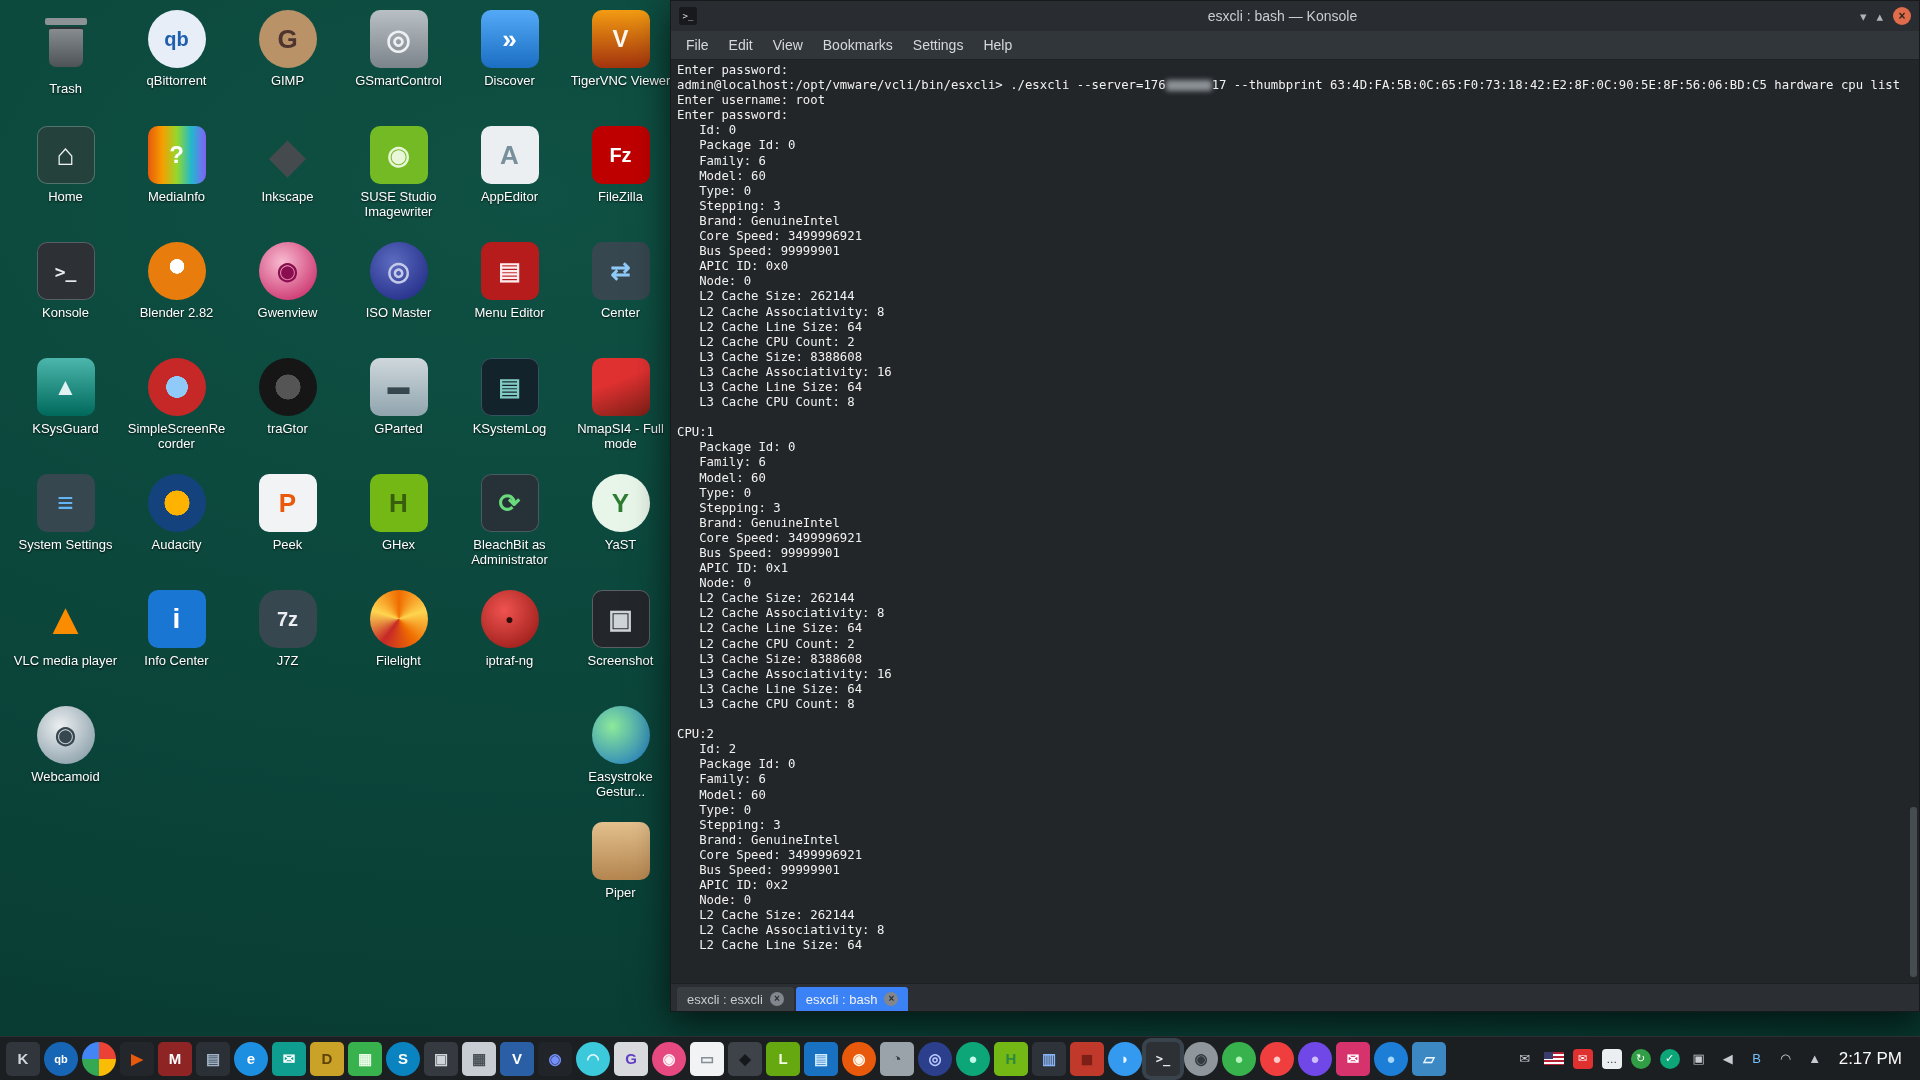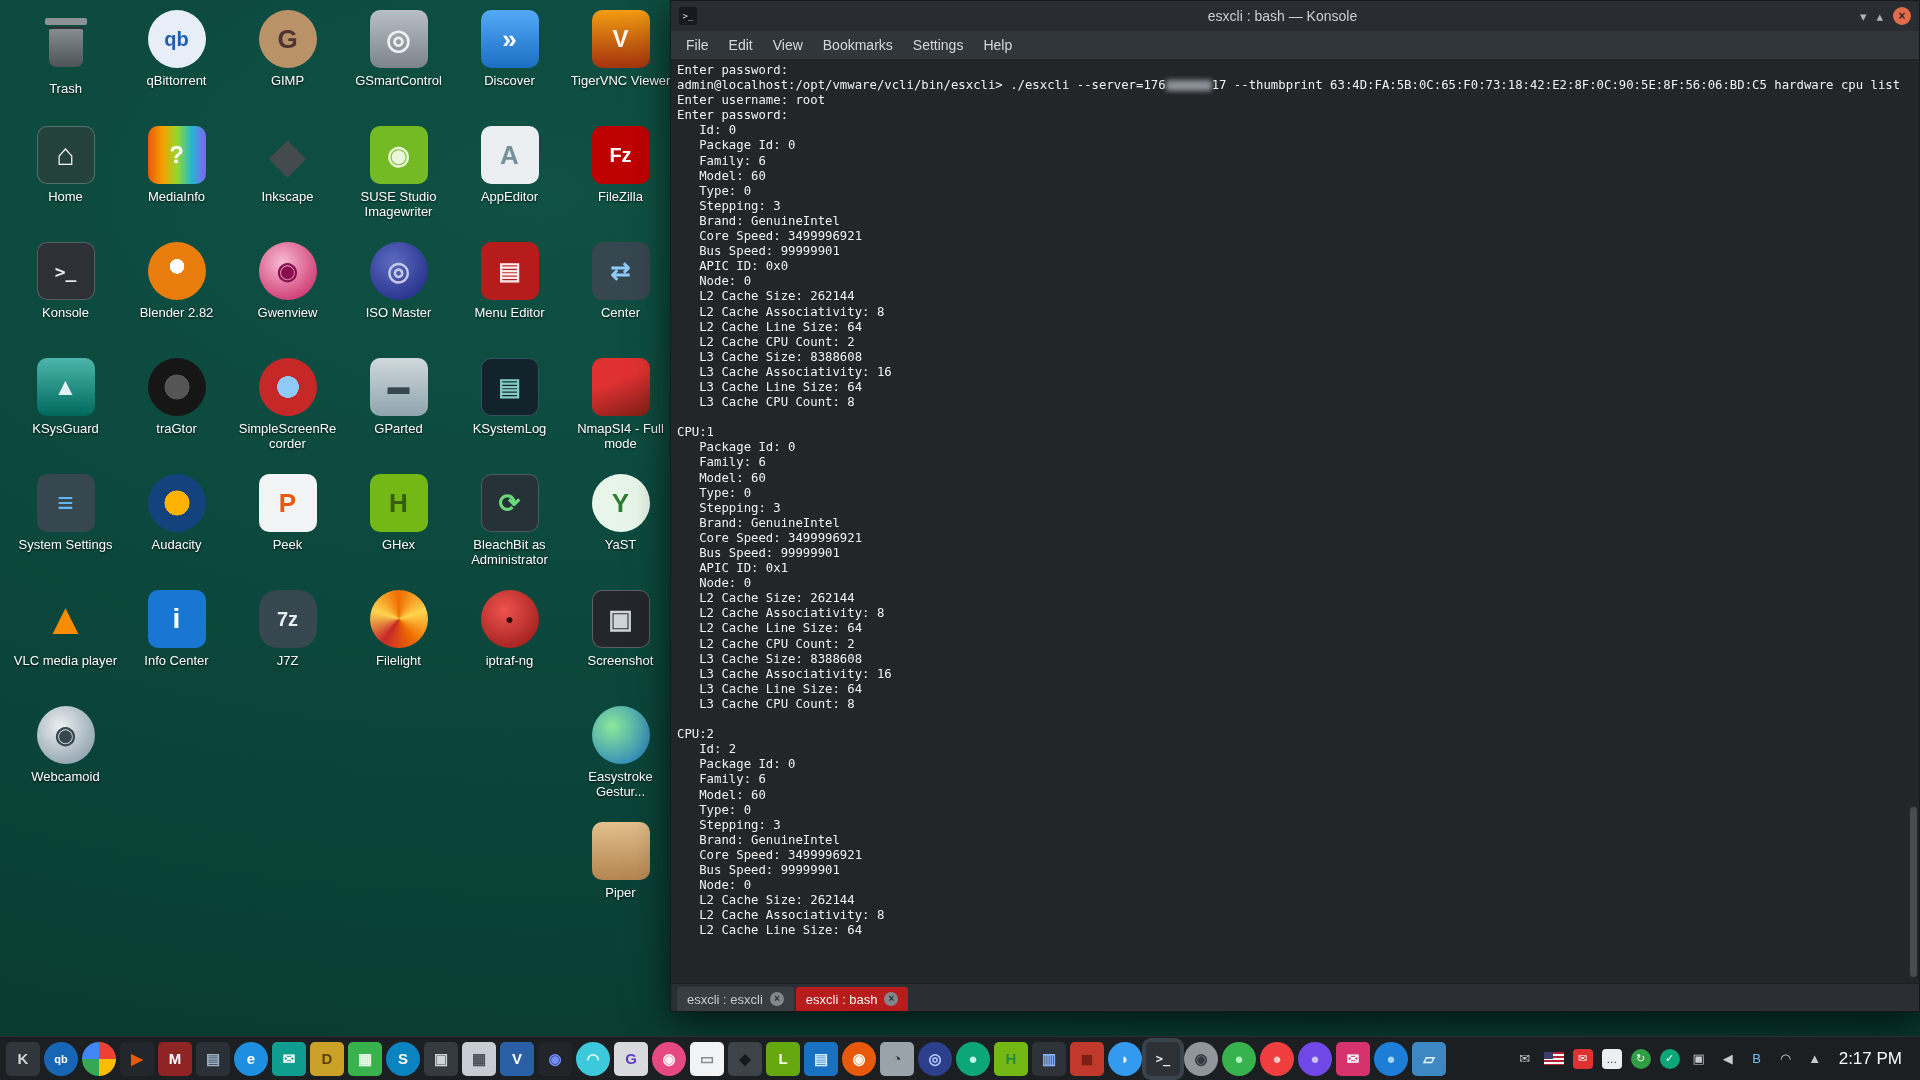--- a/index.html
+++ b/index.html
@@ -42,21 +42,21 @@
     font-size:12.3px;line-height:15.1px;color:#f1f1f1;overflow:hidden;position:relative;}
   .term-line{white-space:pre;min-height:15.1px;}
   .redacted{display:inline-block;width:46px;height:11px;background:#8b9196;filter:blur(2.5px);
     border-radius:2px;vertical-align:middle;}
   .scroll-handle{position:absolute;right:2px;bottom:6px;width:7px;height:170px;background:#474c51;
     border-radius:3px;}
   .tabbar{height:27px;background:#2b2e32;display:flex;align-items:stretch;gap:2px;
     padding:0 6px;border-top:1px solid #1d2023;flex:0 0 auto;}
   .tab{display:flex;align-items:center;gap:7px;padding:0 10px;font-size:13px;color:#c6cbd0;
     background:#383d42;border-radius:3px 3px 0 0;margin-top:3px;}
-  .tab.active{background:#b91c1c;color:#f0f2f4;justify-content:flex-end;}
+  .tab.active{background:#3b82f6;color:#f0f2f4;justify-content:flex-end;}
   .tab-close{width:14px;height:14px;border-radius:50%;background:#81878d;color:#2b2e31;
     font-size:10px;line-height:1;display:flex;align-items:center;justify-content:center;font-weight:700;}
   
   .taskbar{position:absolute;left:0;bottom:0;width:1920px;height:44px;background:#1c1f22;
     border-top:1px solid #2b2f33;display:flex;align-items:center;padding:0 6px;gap:4px;
     box-sizing:border-box;z-index:5;}
   .task-icon{width:34px;height:34px;border-radius:5px;display:flex;align-items:center;
     justify-content:center;font-size:15px;font-weight:700;color:#fff;flex:0 0 auto;}
   .task-icon.round{border-radius:50%;}
   .task-icon.active{box-shadow:0 0 0 4px #39434b;}
@@ -146,26 +146,26 @@
     </div>
     <div class="dicon">
       <div class="tile" style="background: rgb(55, 71, 79); color: rgb(144, 202, 249); font-size: 24px;">⇄</div>
       <div class="lbl">Center</div>
     </div>
     <div class="dicon">
       <div class="tile" style="background: linear-gradient(rgb(77, 182, 172), rgb(0, 105, 92)); color: rgb(224, 242, 241); font-size: 24px;">▲</div>
       <div class="lbl">KSysGuard</div>
     </div>
     <div class="dicon">
+      <div class="tile circle" style="background: radial-gradient(circle, rgb(144, 202, 249) 0px, rgb(144, 202, 249) 26%, rgb(198, 40, 40) 27%, rgb(198, 40, 40) 100%);"></div>
+      <div class="lbl">SimpleScreenRecorder</div>
+    </div>
+    <div class="dicon">
       <div class="tile circle" style="background: radial-gradient(circle, rgb(85, 85, 85) 0px, rgb(85, 85, 85) 30%, rgb(22, 22, 22) 31%, rgb(22, 22, 22) 100%);"></div>
       <div class="lbl">traGtor</div>
-    </div>
-    <div class="dicon">
-      <div class="tile circle" style="background: radial-gradient(circle, rgb(144, 202, 249) 0px, rgb(144, 202, 249) 26%, rgb(198, 40, 40) 27%, rgb(198, 40, 40) 100%);"></div>
-      <div class="lbl">SimpleScreenRecorder</div>
     </div>
     <div class="dicon">
       <div class="tile" style="background: linear-gradient(rgb(207, 216, 220), rgb(144, 164, 174)); color: rgb(55, 71, 79); font-size: 22px;">▬</div>
       <div class="lbl">GParted</div>
     </div>
     <div class="dicon">
       <div class="tile" style="background: rgb(19, 35, 43); color: rgb(128, 203, 196); font-size: 24px; box-shadow: rgb(51, 83, 95) 0px 0px 0px 1px inset;">▤</div>
       <div class="lbl">KSystemLog</div>
     </div>
     <div class="dicon">
@@ -310,20 +310,21 @@
         <div class="term-line">CPU:2</div>
         <div class="term-line">   Id: 2</div>
         <div class="term-line">   Package Id: 0</div>
         <div class="term-line">   Family: 6</div>
         <div class="term-line">   Model: 60</div>
         <div class="term-line">   Type: 0</div>
         <div class="term-line">   Stepping: 3</div>
         <div class="term-line">   Brand: GenuineIntel</div>
         <div class="term-line">   Core Speed: 3499996921</div>
         <div class="term-line">   Bus Speed: 99999901</div>
+        <div class="term-line">   APIC ID: 0x2</div>
         <div class="term-line">   Node: 0</div>
         <div class="term-line">   L2 Cache Size: 262144</div>
         <div class="term-line">   L2 Cache Associativity: 8</div>
         <div class="term-line">   L2 Cache Line Size: 64</div>
       </div>
     <div class="scroll-handle"></div>
   </div>
   <div class="tabbar" id="tabbar">
       <div class="tab">
         <span>esxcli : esxcli</span>

